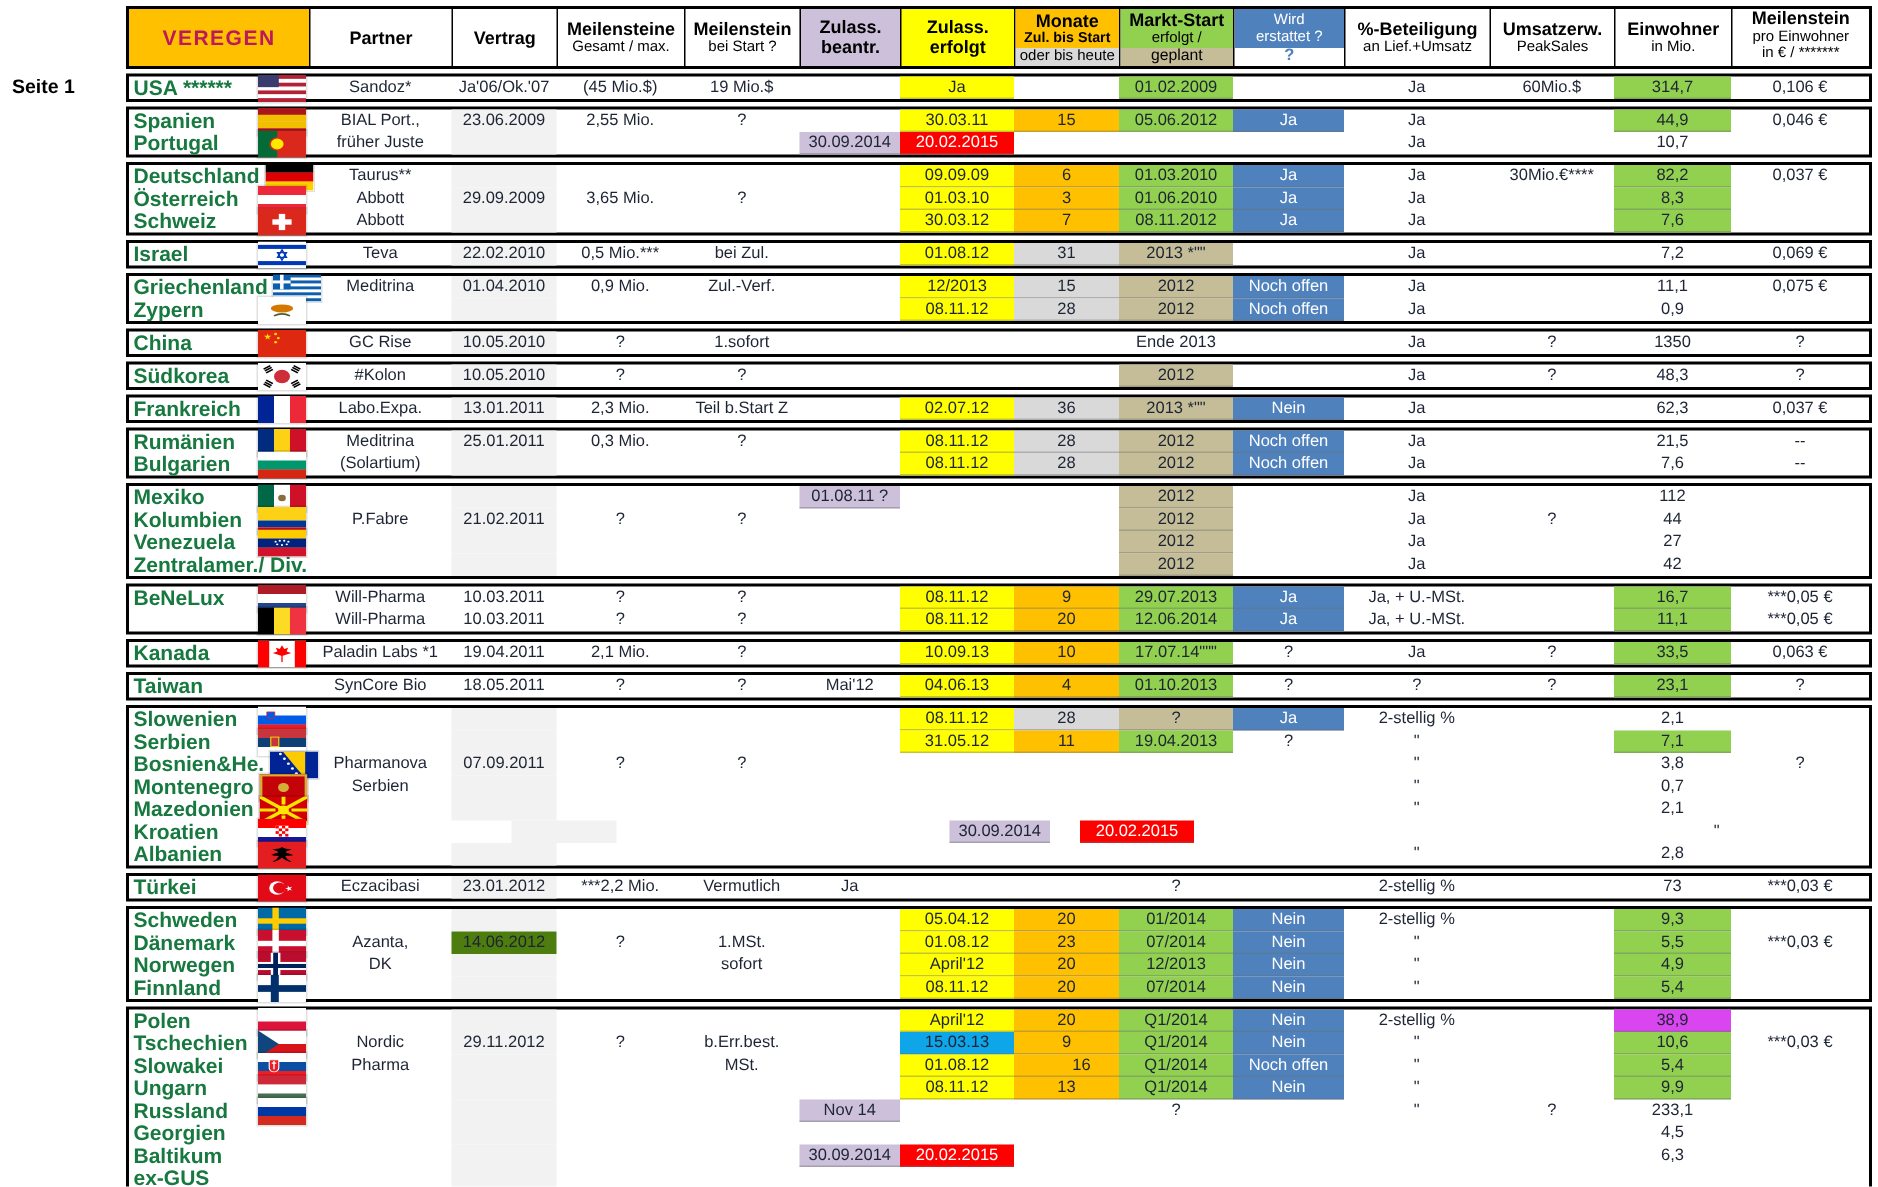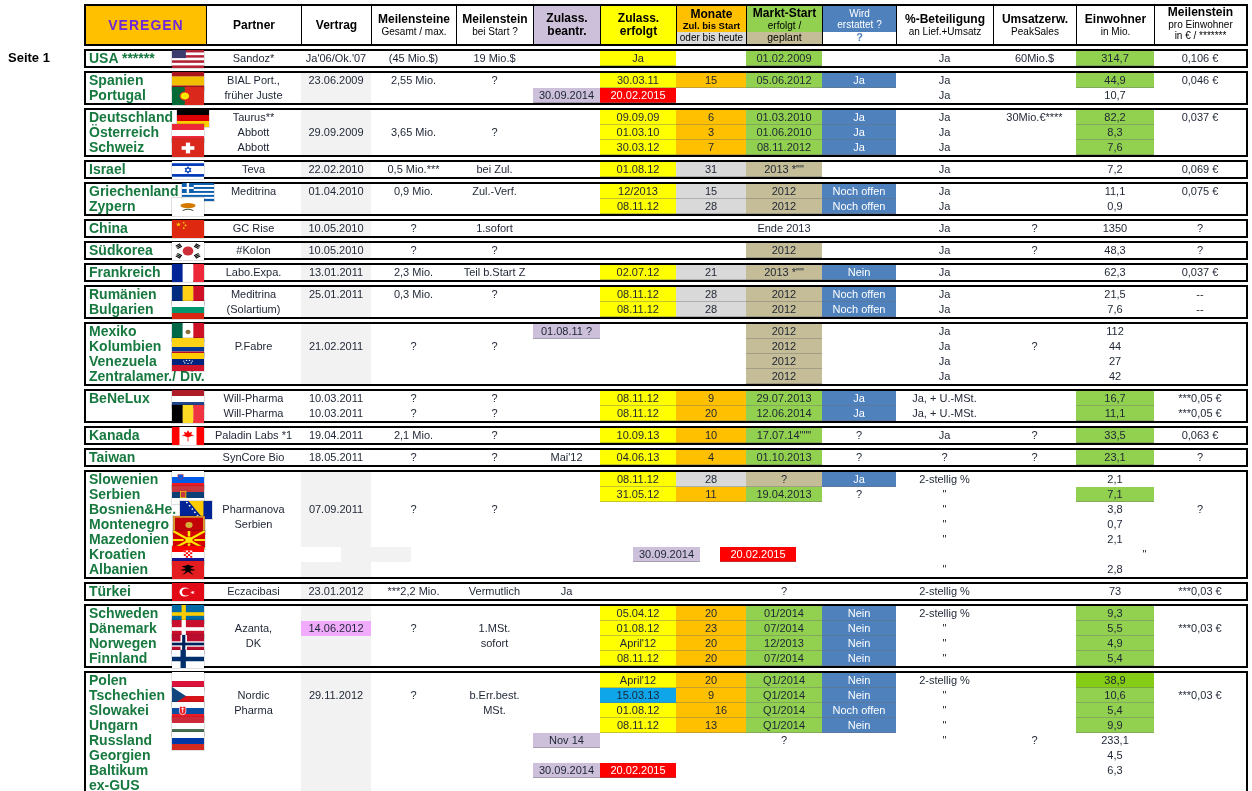--- a/index.html
+++ b/index.html
@@ -26,21 +26,21 @@
   .flag{width:32px;height:18px;flex:0 0 auto;margin:-2px 2px -2px 4px;
         box-shadow:0 0 0 1px rgba(0,0,0,.12);position:relative;z-index:2;}
   .flag svg{width:100%;height:100%;display:block;}
 </style>
 </head>
 <body>
 
 <div id="side-label">Seite 1</div>
 <div id="sheet">
   <div class="hdr" id="hdr" style="grid-template-columns: 120px 95px 70px 85px 77px 67px 76px 70px 76px 74px 97px 83px 78px 92px;">
-      <div class="hcell" style="background: rgb(255, 192, 0); color: #6d28d9;">
+      <div class="hcell" style="background: rgb(255, 192, 0); color: #be185d;">
         <span class="h1" style="font-size: 14px; letter-spacing: 1px;">VEREGEN</span>
       </div>
       <div class="hcell">
         <span class="h1">Partner</span>
       </div>
       <div class="hcell">
         <span class="h1">Vertrag</span>
       </div>
       <div class="hcell">
         <span class="h1">Meilensteine</span>
@@ -419,21 +419,21 @@
                 <rect x="20" width="10.2" height="20" fill="#ED2939"></rect>
               </svg>
             </span>
           </div>
           <div class="cell">Labo.Expa.</div>
           <div class="cell" style="background: rgb(242, 242, 242);">13.01.2011</div>
           <div class="cell">2,3 Mio.</div>
           <div class="cell">Teil b.Start Z</div>
           <div class="cell"></div>
           <div class="cell fill" style="background: rgb(255, 255, 0);">02.07.12</div>
-          <div class="cell fill" style="background: rgb(217, 217, 217);">21</div>
+          <div class="cell fill" style="background: rgb(217, 217, 217);">36</div>
           <div class="cell fill" style="background: rgb(196, 189, 151);">2013 *""</div>
           <div class="cell fill" style="background: rgb(79, 129, 189); color: rgb(255, 255, 255);">Nein</div>
           <div class="cell">Ja</div>
           <div class="cell"></div>
           <div class="cell">62,3</div>
           <div class="cell">0,037 €</div>
         </div>
       </div>
       <div class="block">
         <div class="row" style="grid-template-columns: 120px 95px 70px 85px 77px 67px 76px 70px 76px 74px 97px 83px 78px 92px;">
@@ -949,21 +949,21 @@
             <span>Dänemark</span>
             <span class="flag">
               <svg viewBox="0 0 30 20" preserveAspectRatio="none" xmlns="http://www.w3.org/2000/svg">
                 <rect width="30" height="20" fill="#C8102E"></rect>
                 <rect x="9" width="4" height="20" fill="#fff"></rect>
                 <rect y="8" width="30" height="4" fill="#fff"></rect>
               </svg>
             </span>
           </div>
           <div class="cell">Azanta,</div>
-          <div class="cell" style="background: #f0abfc;">14.06.2012</div>
+          <div class="cell" style="background: #4d7c0f;">14.06.2012</div>
           <div class="cell">?</div>
           <div class="cell">1.MSt.</div>
           <div class="cell"></div>
           <div class="cell fill" style="background: rgb(255, 255, 0);">01.08.12</div>
           <div class="cell fill" style="background: rgb(255, 192, 0);">23</div>
           <div class="cell fill" style="background: rgb(146, 208, 80);">07/2014</div>
           <div class="cell fill" style="background: rgb(79, 129, 189); color: rgb(255, 255, 255);">Nein</div>
           <div class="cell">"</div>
           <div class="cell"></div>
           <div class="cell fill" style="background: rgb(146, 208, 80);">5,5</div>
@@ -1037,21 +1037,21 @@
           <div class="cell" style="background: rgb(242, 242, 242);"></div>
           <div class="cell"></div>
           <div class="cell"></div>
           <div class="cell"></div>
           <div class="cell fill" style="background: rgb(255, 255, 0);">April'12</div>
           <div class="cell fill" style="background: rgb(255, 192, 0);">20</div>
           <div class="cell fill" style="background: rgb(146, 208, 80);">Q1/2014</div>
           <div class="cell fill" style="background: rgb(79, 129, 189); color: rgb(255, 255, 255);">Nein</div>
           <div class="cell">2-stellig %</div>
           <div class="cell"></div>
-          <div class="cell fill" style="background: #84cc16;">38,9</div>
+          <div class="cell fill" style="background: #d946ef;">38,9</div>
           <div class="cell"></div>
         </div>
         <div class="row" style="grid-template-columns: 120px 95px 70px 85px 77px 67px 76px 70px 76px 74px 97px 83px 78px 92px;">
           <div class="cell ctry" style="color: rgb(23, 121, 63);">
             <span>Tschechien</span>
             <span class="flag">
               <svg viewBox="0 0 30 20" preserveAspectRatio="none" xmlns="http://www.w3.org/2000/svg">
                 <rect y="0" width="30" height="10.2" fill="#fff"></rect>
                 <rect y="10" width="30" height="10.2" fill="#D7141A"></rect>
                 <path d="M0 0 L13 10 L0 20 Z" fill="#11457E"></path>

